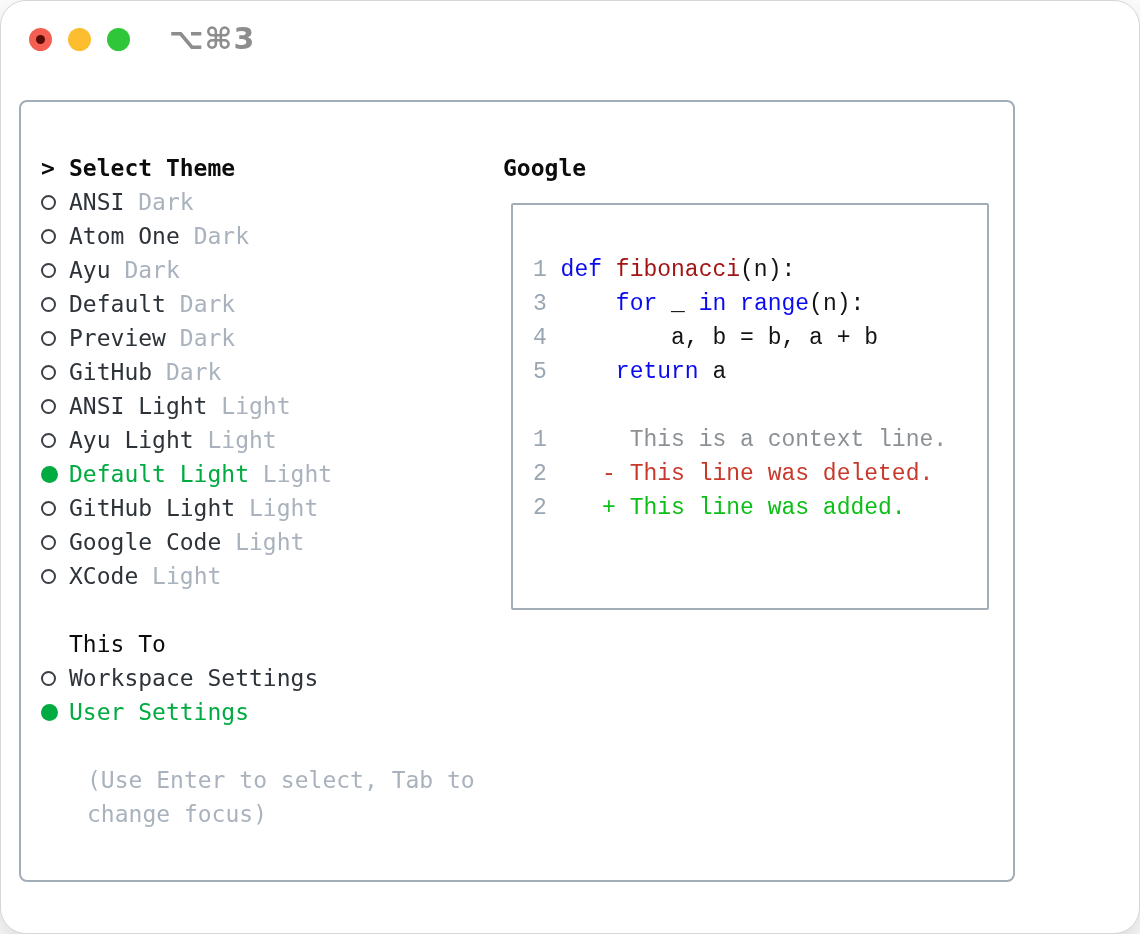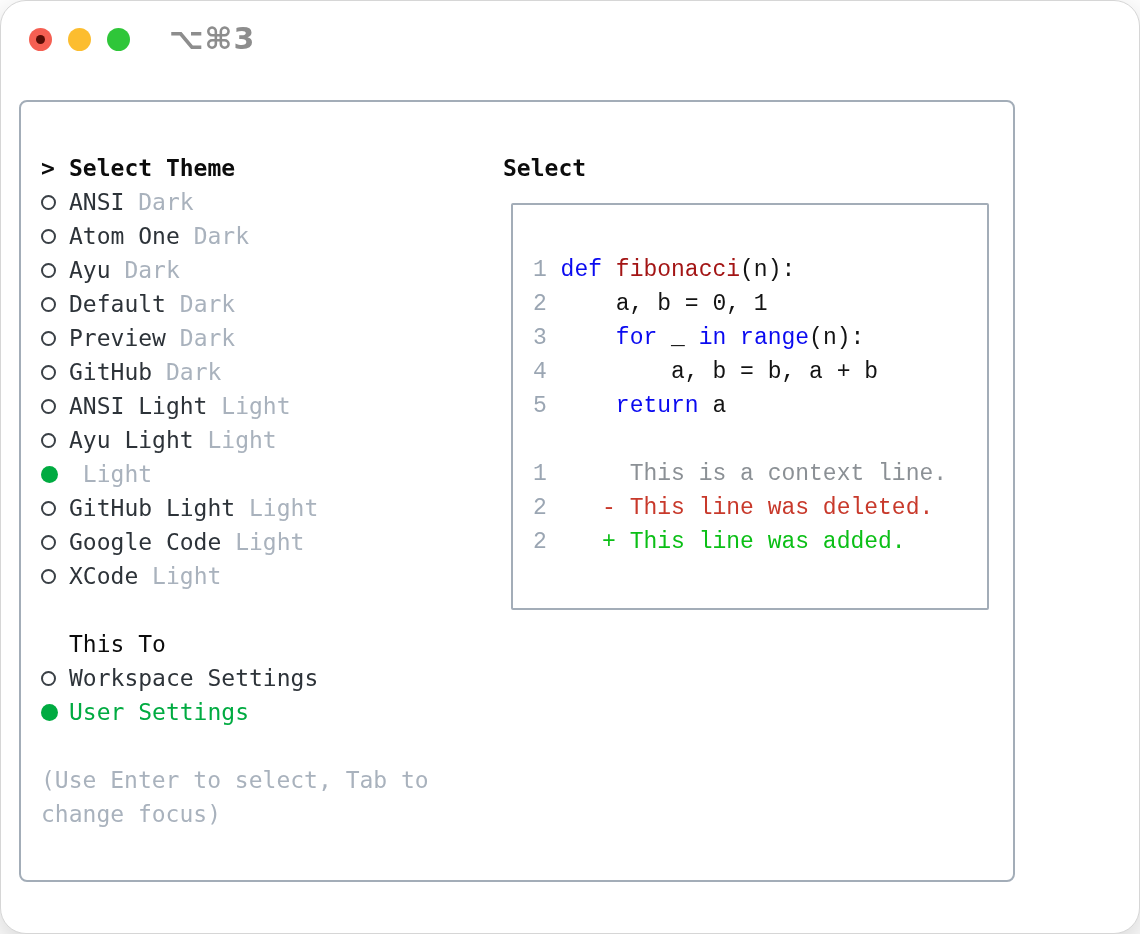--- a/index.html
+++ b/index.html
@@ -44,21 +44,21 @@
   .row{height:34px;white-space:pre;display:flex;align-items:center;}
   .header-row{font-weight:bold;color:#0c0c0c;}
   .marker-col{width:28px;flex:0 0 28px;display:flex;align-items:center;}
   .prompt{width:28px;flex:0 0 28px;font-weight:bold;color:#0c0c0c;}
   .ring{width:15px;height:15px;border:2.5px solid #3a4046;border-radius:50%;}
   .dot{width:17px;height:17px;border-radius:50%;background:var(--accent-green);}
   .item-name{color:var(--text-dark);}
   .item-name.selected{color:var(--accent-green);}
   .item-variant{color:var(--muted-gray);}
   .apply-header{margin-left:28px;color:#0c0c0c;}
-  .hint{color:var(--muted-gray);}
+  .hint{color:var(--muted-gray);margin-left:46px;}
   .hint div{height:34px;line-height:34px;white-space:pre;}
   
   .preview-box{
     margin-left:8px;margin-top:18px;width:478px;height:407px;
     border:2px solid var(--border-gray);border-radius:2px;
     padding:48px 0 8px 20px;
     font-family:"Liberation Mono","DejaVu Sans Mono",monospace;
   }
   .pline{height:34px;line-height:34px;white-space:pre;font-size:23px;}
   .seg-ln{color:var(--ln-gray);}
@@ -93,21 +93,21 @@
 
       <div id="theme-items">
           <div class="row"><span class="marker-col"><span class="ring"></span></span><span class="item-name">ANSI</span><span class="item-variant"> Dark</span></div>
           <div class="row"><span class="marker-col"><span class="ring"></span></span><span class="item-name">Atom One</span><span class="item-variant"> Dark</span></div>
           <div class="row"><span class="marker-col"><span class="ring"></span></span><span class="item-name">Ayu</span><span class="item-variant"> Dark</span></div>
           <div class="row"><span class="marker-col"><span class="ring"></span></span><span class="item-name">Default</span><span class="item-variant"> Dark</span></div>
           <div class="row"><span class="marker-col"><span class="ring"></span></span><span class="item-name">Preview</span><span class="item-variant"> Dark</span></div>
           <div class="row"><span class="marker-col"><span class="ring"></span></span><span class="item-name">GitHub</span><span class="item-variant"> Dark</span></div>
           <div class="row"><span class="marker-col"><span class="ring"></span></span><span class="item-name">ANSI Light</span><span class="item-variant"> Light</span></div>
           <div class="row"><span class="marker-col"><span class="ring"></span></span><span class="item-name">Ayu Light</span><span class="item-variant"> Light</span></div>
-          <div class="row"><span class="marker-col"><span class="dot"></span></span><span class="item-variant"> Light</span></div>
+          <div class="row"><span class="marker-col"><span class="dot"></span></span><span class="item-name selected">Default Light</span><span class="item-variant"> Light</span></div>
           <div class="row"><span class="marker-col"><span class="ring"></span></span><span class="item-name">GitHub Light</span><span class="item-variant"> Light</span></div>
           <div class="row"><span class="marker-col"><span class="ring"></span></span><span class="item-name">Google Code</span><span class="item-variant"> Light</span></div>
           <div class="row"><span class="marker-col"><span class="ring"></span></span><span class="item-name">XCode</span><span class="item-variant"> Light</span></div>
         </div>
 
       <div class="row"></div>
 
       <div class="row apply-header">This To</div>
 
       <div id="apply-items">
@@ -117,25 +117,24 @@
 
       <div class="row"></div>
 
       <div class="hint">
         <div>(Use Enter to select, Tab to</div>
         <div>change focus)</div>
       </div>
     </div>
 
     <div class="right">
-      <div class="row header-row">Select</div>
+      <div class="row header-row">Google</div>
       <div class="preview-box">
         <div id="preview-lines">
             <div class="pline"><span class="seg-ln">1 </span><span class="seg-kw">def </span><span class="seg-fn">fibonacci</span><span class="seg-pl">(n):</span></div>
-            <div class="pline"><span class="seg-ln">2 </span><span class="seg-pl">    a, b = 0, 1</span></div>
             <div class="pline"><span class="seg-ln">3 </span><span class="seg-pl">    </span><span class="seg-kw">for</span><span class="seg-pl"> _ </span><span class="seg-kw">in</span><span class="seg-pl"> </span><span class="seg-kw">range</span><span class="seg-pl">(n):</span></div>
             <div class="pline"><span class="seg-ln">4 </span><span class="seg-pl">        a, b = b, a + b</span></div>
             <div class="pline"><span class="seg-ln">5 </span><span class="seg-pl">    </span><span class="seg-kw">return</span><span class="seg-pl"> a</span></div>
             <div class="pline">&nbsp;</div>
             <div class="pline"><span class="seg-ln">1</span><span class="seg-ctx">      This is a context line.</span></div>
             <div class="pline"><span class="seg-ln">2</span><span class="seg-del">    - This line was deleted.</span></div>
             <div class="pline"><span class="seg-ln">2</span><span class="seg-add">    + This line was added.</span></div>
           </div>
       </div>
     </div>

